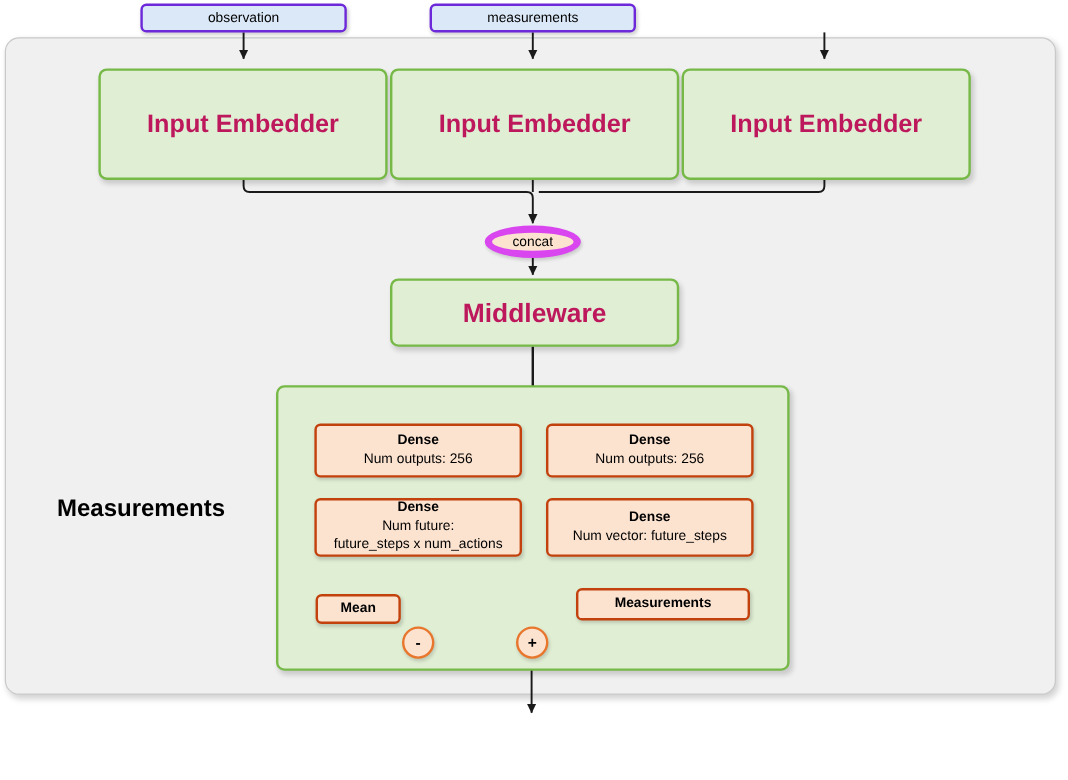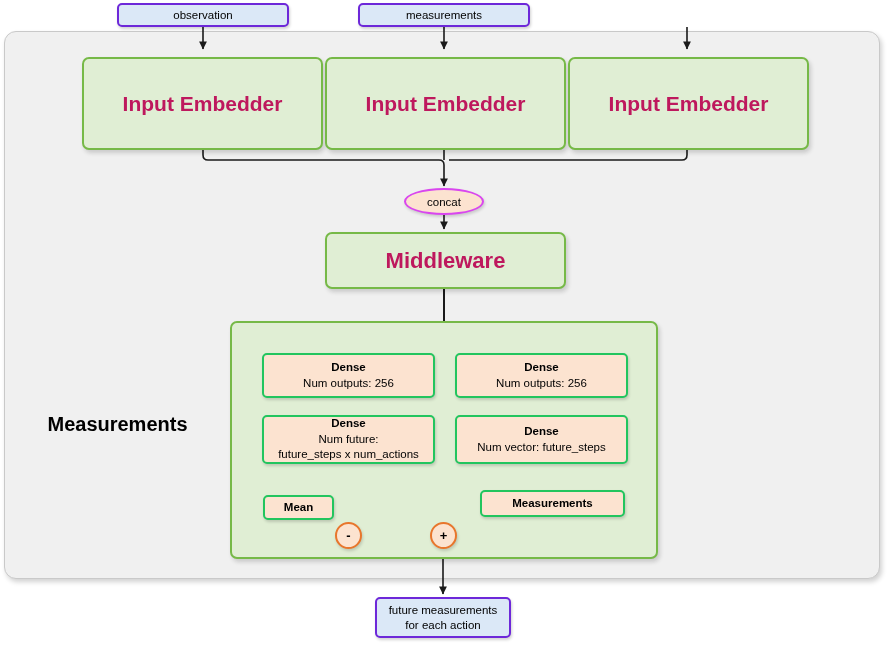--- a/index.html
+++ b/index.html
@@ -31,29 +31,29 @@
   .embedder{font-size:21px;font-weight:bold;}
   .middleware{font-size:22px;font-weight:bold;}
   .headbox{display:block;box-shadow:2px 3px 4px rgba(0,0,0,.16);}
 
   .headlabel{
     font-size:20px;font-weight:bold;line-height:1.25;text-align:center;color:#000;
   }
 
   
   .orange{
-    background:#fce3d0;border:2px solid #22c55e;border-radius:5px;
+    background:#fce3d0;border:2px solid #c2410c;border-radius:5px;
     display:flex;flex-direction:column;align-items:center;justify-content:center;
     text-align:center;color:#000;font-size:11.5px;line-height:1.35;
     box-shadow:1px 2px 3px rgba(0,0,0,.16);
   }
   .orange .ttl{font-weight:bold;}
 
   .ellipse{
-    background:#fce3d0;border:2px solid #d946ef;border-radius:50%;
+    background:#fce3d0;border:6px solid #d946ef;border-radius:50%;
     display:flex;align-items:center;justify-content:center;text-align:center;
     font-size:11.5px;color:#000;box-shadow:1px 2px 3px rgba(0,0,0,.16);
   }
   .opnode{
     background:#fce3d0;border:2.5px solid #e8762c;border-radius:50%;
     display:flex;align-items:center;justify-content:center;
     font-size:13px;color:#000;font-weight:bold;
     box-shadow:1px 2px 3px rgba(0,0,0,.16);
   }
   svg.wires{position:absolute;left:0;top:0;width:890px;height:650px;pointer-events:none;}
@@ -156,18 +156,14 @@
     <span class="ttl">Dense</span>
     <span>Num vector: future_steps</span>
   </div>
   <div class="abs orange" style="left:480px;top:490px;width:145px;height:27px;">
     <span class="ttl">Measurements</span>
   </div>
   <div class="abs opnode" style="left:430px;top:522px;width:27px;height:27px;">
     <span>+</span>
   </div>
 
-  <div class="abs io" style="left:375px;top:597px;width:136px;height:41px;flex-direction:column;">
-    <span>future measurements</span>
-    <span>for each action</span>
-  </div>
 
 </div>
 
 </body></html>

